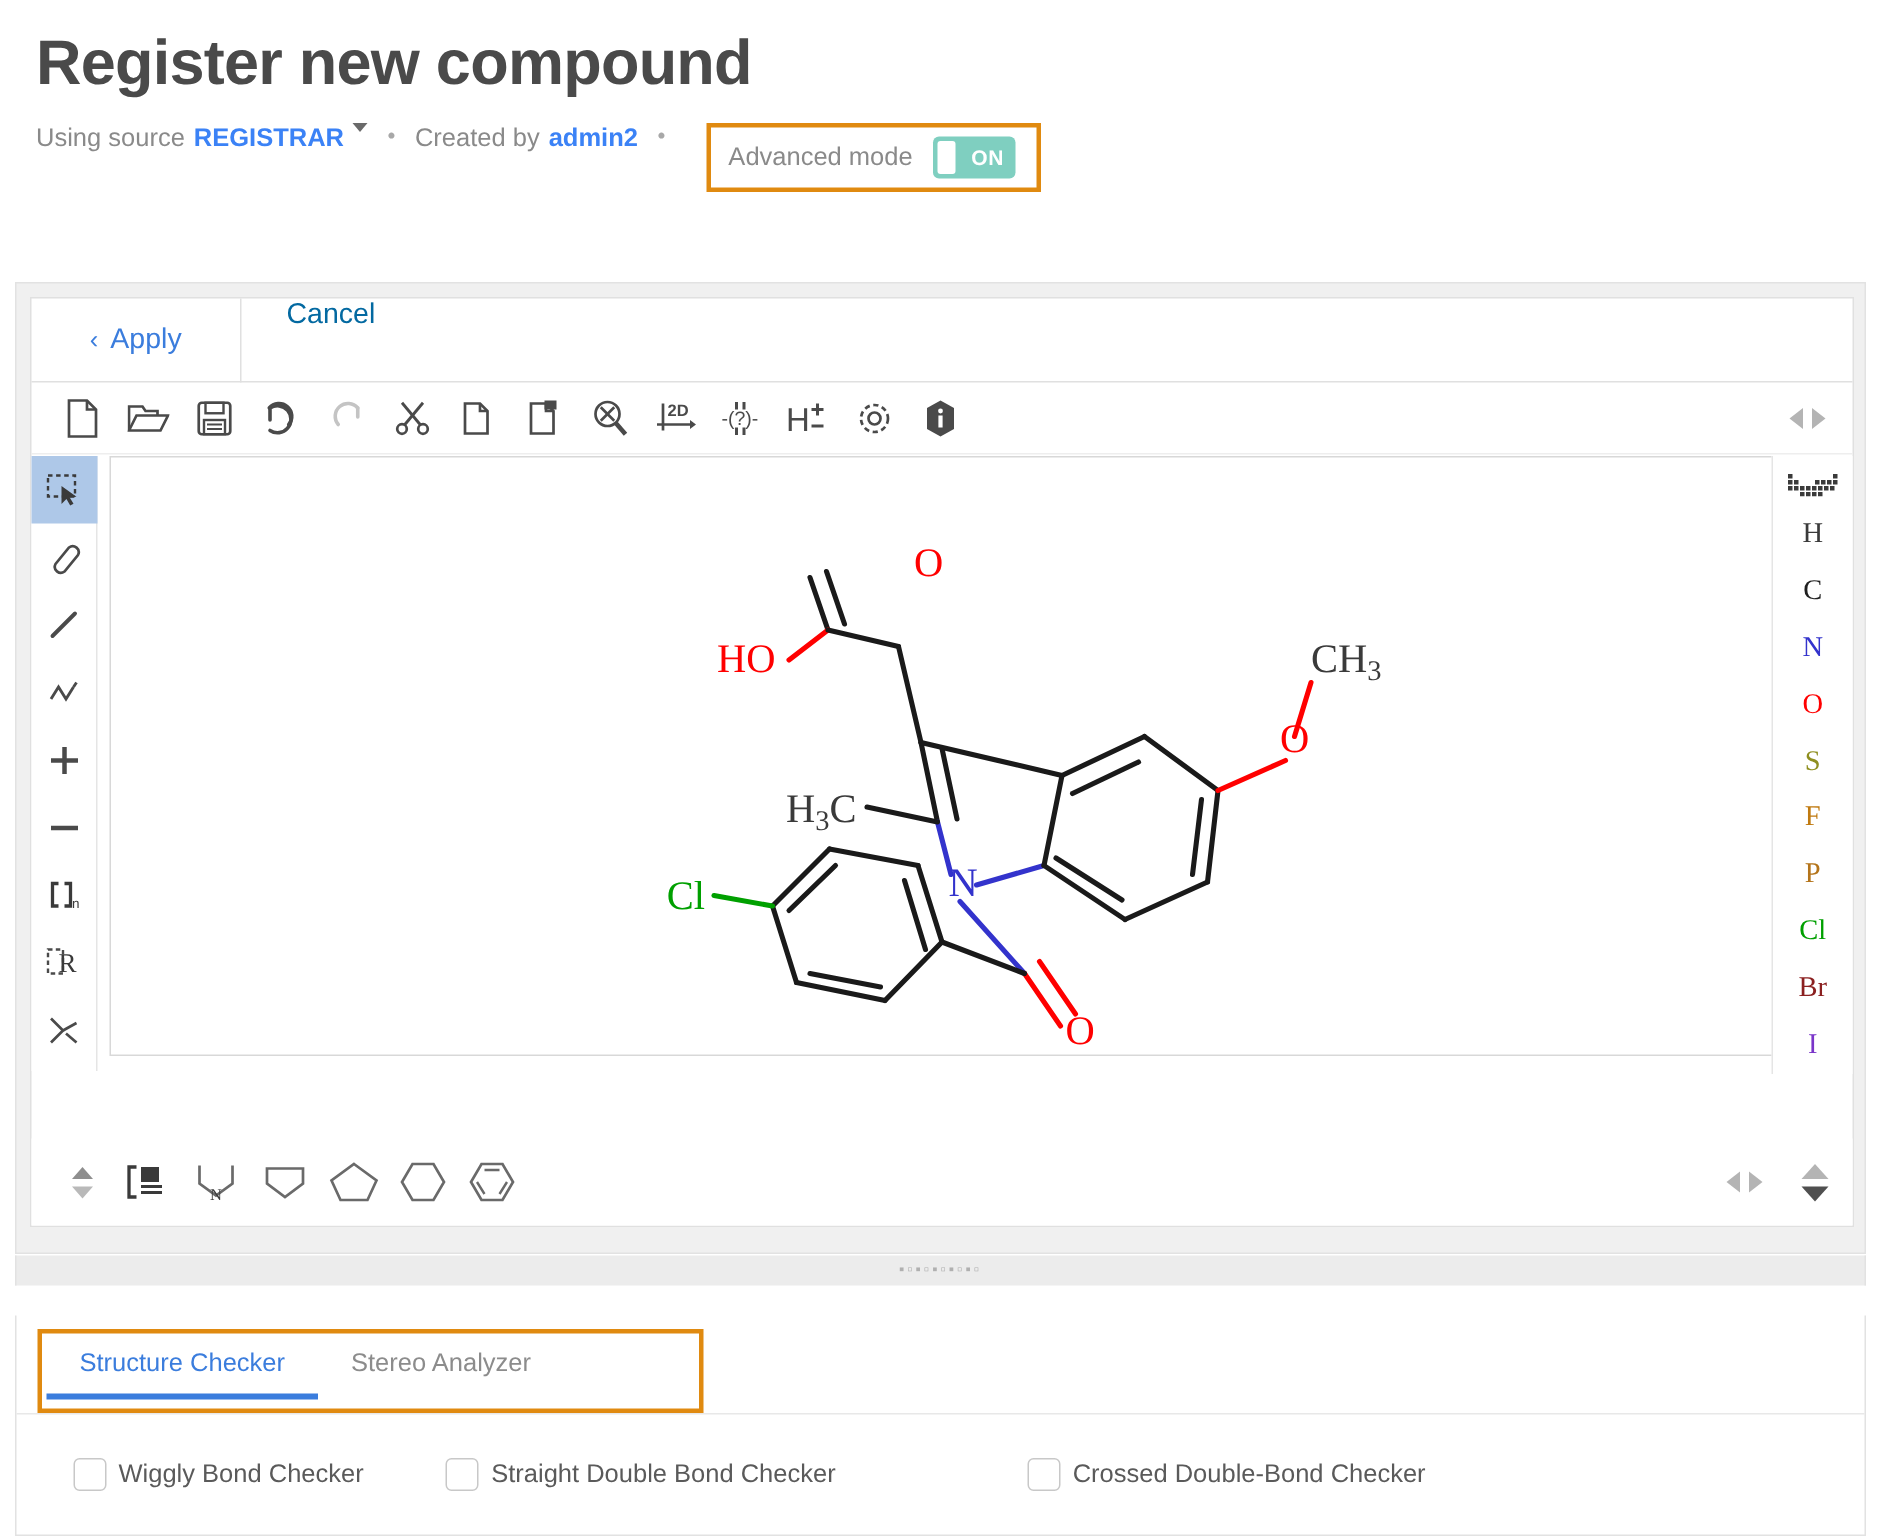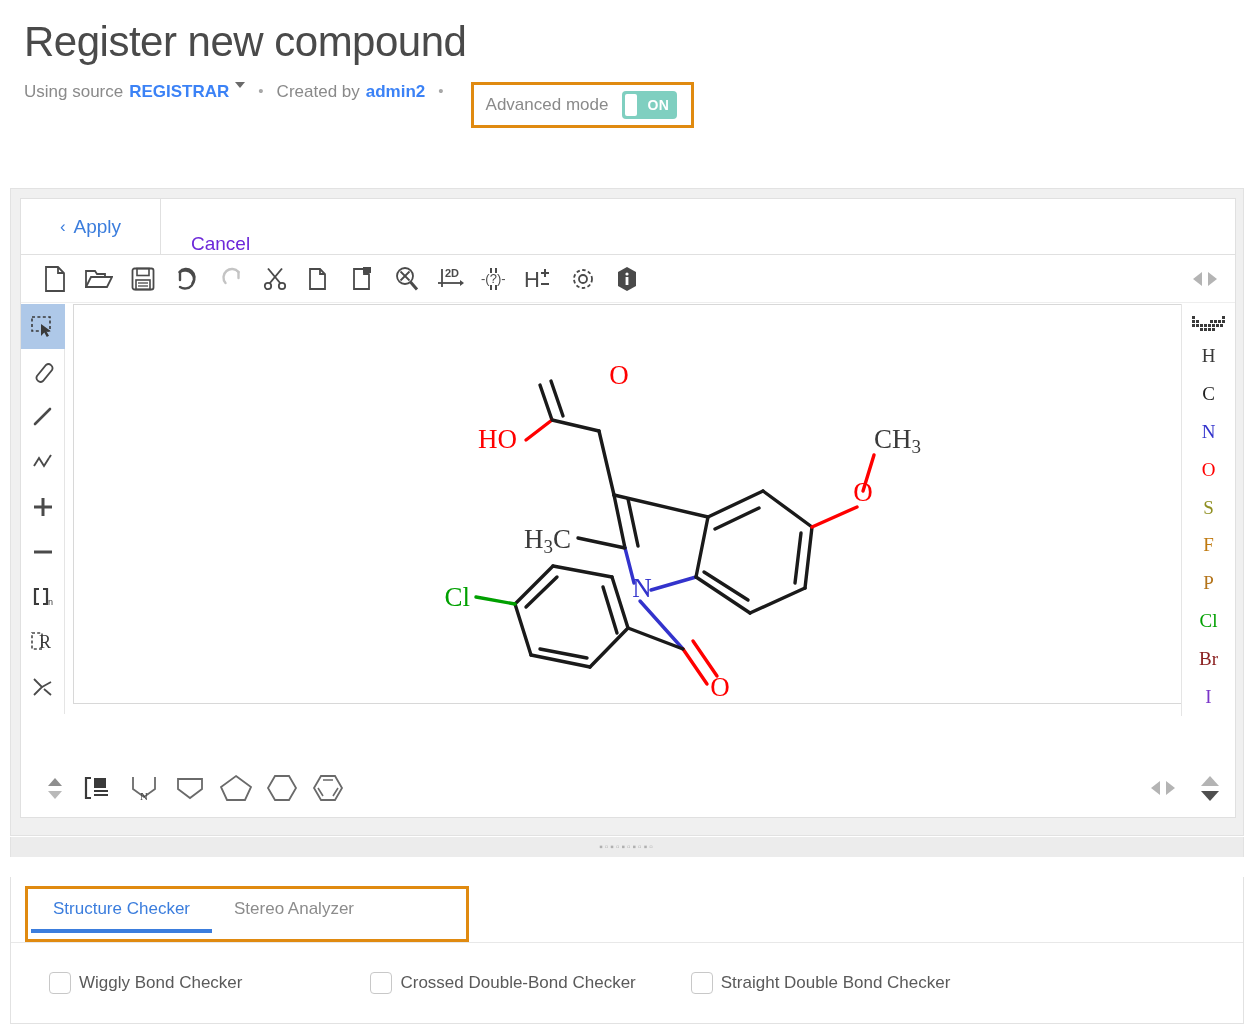--- a/index.html
+++ b/index.html
@@ -9,21 +9,21 @@
     background: #ffffff;
     font-family: "Liberation Sans", sans-serif;
     overflow: hidden;
   }
   #root { position: relative; width: 1254px; height: 1024px; }
 
   
   .header { padding: 18px 0 0 24px; }
   .page-title {
     font-size: 42px;
-    font-weight: normal;
+    font-weight: bold;
     color: #4a4a4a;
     letter-spacing: -0.5px;
     margin: 0 0 16px 0;
     line-height: 1.15;
   }
   .meta-row {
     display: flex;
     align-items: flex-start;
     font-size: 17px;
     color: #7d7d7d;
@@ -96,22 +96,22 @@
   .apply-btn {
     width: 140px; height: 56px;
     display: flex; align-items: center; justify-content: center;
     color: #3b7ddd; font-size: 19px;
     border-right: 1px solid #e0e0e0;
     cursor: pointer;
   }
   .apply-chevron { margin-right: 8px; font-size: 17px; }
   .cancel-btn {
     padding: 0 30px; height: 56px;
-    display: flex; align-items: flex-end;
-    color: #6d28d9; font-size: 19px;
+    display: flex; align-items: flex-start;
+    color: #0369a1; font-size: 19px;
     cursor: pointer;
   }
 
   
   .top-toolbar {
     height: 48px;
     display: flex;
     align-items: center;
     padding-left: 12px;
     position: relative;
@@ -669,24 +669,24 @@
       <div class="tab inactive">
         <span>Stereo Analyzer</span>
       </div>
     </div>
     <div class="tabs-divider"></div>
     <div class="check-row">
       <div class="check-item" style="margin-left:38px;">
         <span class="cbox"></span>
         <span class="clabel">Wiggly Bond Checker</span>
       </div>
+      <div class="check-item" style="margin-left:55px;">
+        <span class="cbox"></span>
+        <span class="clabel">Straight Double Bond Checker</span>
+      </div>
       <div class="check-item" style="margin-left:128px;">
         <span class="cbox"></span>
         <span class="clabel">Crossed Double-Bond Checker</span>
       </div>
-      <div class="check-item" style="margin-left:55px;">
-        <span class="cbox"></span>
-        <span class="clabel">Straight Double Bond Checker</span>
-      </div>
     </div>
   </div>
 
 </div>
 
 </body></html>

